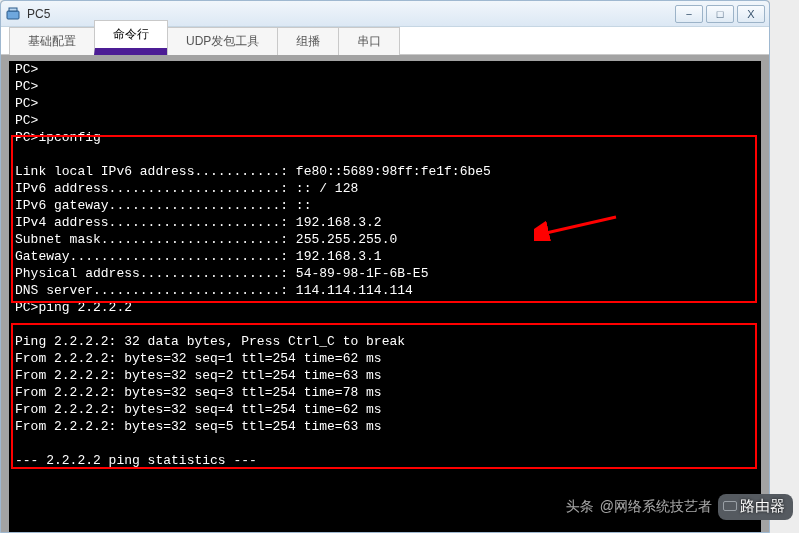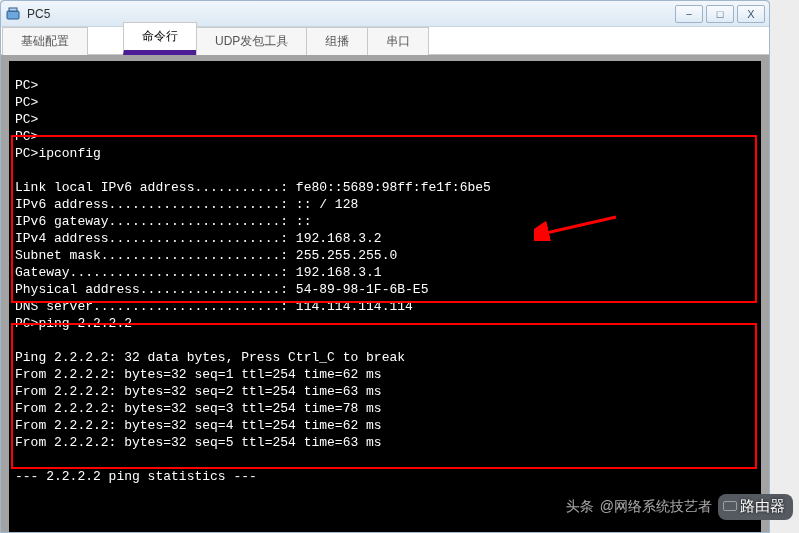--- a/index.html
+++ b/index.html
@@ -41,48 +41,47 @@
     font-family: sans-serif; font-size: 11px; color: #3b5670;
     margin-left: 3px;
     border-radius: 2px;
   }
   .tabs {
     height: 28px;
     background: #fff;
     border-bottom: 1px solid #c9c9c9;
     display: flex;
     align-items: flex-end;
-    padding-left: 1px;
+    padding-left: 8px;
     gap: 0;
   }
   .tab {
     padding: 5px 18px;
     font-size: 12px;
     border: 1px solid #c9c9c9;
     border-bottom: none;
     background: #f6f6f6;
     color: #555;
     position: relative;
     top: 1px;
     margin-right: -1px;
   }
   .tab.active {
     background: #fff;
     color: #000;
-    border-bottom: 5px solid #4c1d95;
-    margin-left: 36px;
+    border-bottom: 7px solid #4c1d95;
   }
   .terminal {
     flex: 1;
     background: #000;
     color: #fff;
     font-family: "Consolas", "Courier New", monospace;
     font-size: 13px;
     line-height: 17px;
-    padding: 16px 6px;
+    padding: 0 6px;
     position: relative;
     overflow: hidden;
     white-space: pre;
     margin: 6px 8px 0 8px;
   }
   .hl-box { position: absolute; border: 2px solid #ff0000; pointer-events: none; }
   #box1 { left: 2px; top: 74px; width: 746px; height: 168px; }
   #box2 { left: 2px; top: 262px; width: 746px; height: 146px; }
   .arrow {
     position: absolute;

